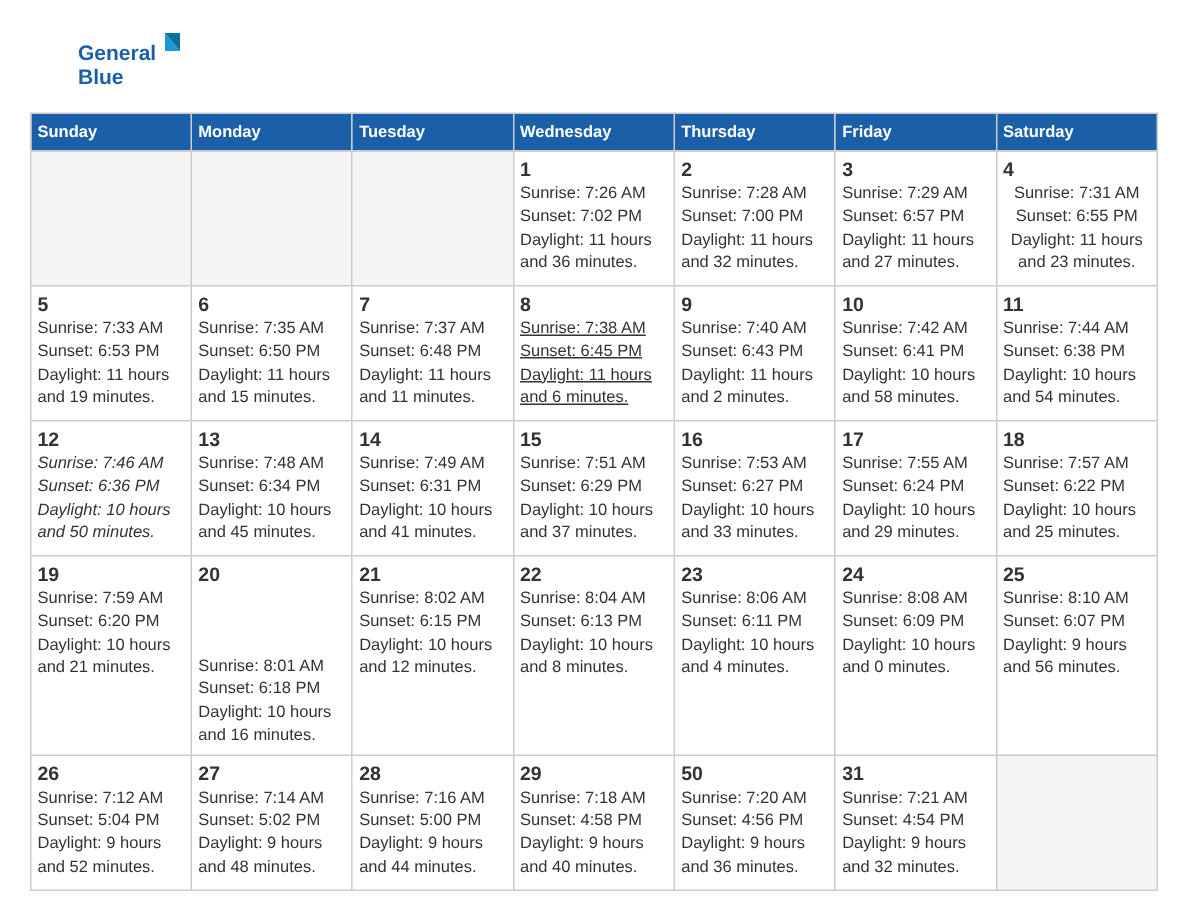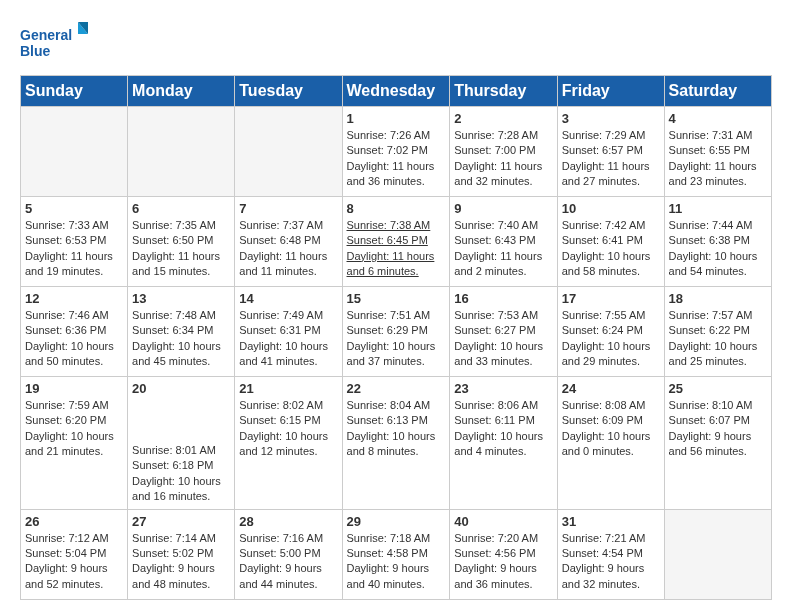--- a/index.html
+++ b/index.html
@@ -12,20 +12,21 @@
     }
     .header {
       display: flex;
       justify-content: space-between;
       align-items: flex-start;
       margin-bottom: 10px;
     }
     .logo {
       display: flex;
       align-items: flex-start;
+      margin-left: 32px;
     }
     .title-area {
       text-align: right;
     }
     .month-title {
       font-size: 36px;
       font-weight: bold;
       color: #333;
     }
     .subtitle {
@@ -33,21 +34,21 @@
       color: #555;
     }
     table {
       width: 100%;
       border-collapse: collapse;
     }
     th {
       background-color: #1a5fa8;
       color: white;
       padding: 6px 4px;
-      font-size: 16px;
+      font-size: 11px;
       text-align: left;
       border: 1px solid #ccc;
     }
     td {
       border: 1px solid #ccc;
       vertical-align: top;
       padding: 4px;
       font-size: 10.5px;
       color: #333;
       height: 90px;
@@ -125,21 +126,21 @@
         </td>
         <td>
           <div class="day-number">3</div>
           <div class="day-info" style="white-space: pre-line;">Sunrise: 7:29 AM
 Sunset: 6:57 PM
 Daylight: 11 hours
 and 27 minutes.</div>
         </td>
         <td>
           <div class="day-number">4</div>
-          <div class="day-info" style="white-space: pre-line;">Sunrise: 7:31 AM
+          <div class="day-info" style="white-space: pre-line; text-align: center;">Sunrise: 7:31 AM
 Sunset: 6:55 PM
 Daylight: 11 hours
 and 23 minutes.</div>
         </td>
       </tr>
       <tr class="row-bg-alt">
         <td>
           <div class="day-number">5</div>
           <div class="day-info" style="white-space: pre-line;">Sunrise: 7:33 AM
 Sunset: 6:53 PM
@@ -185,21 +186,21 @@
           <div class="day-number">11</div>
           <div class="day-info" style="white-space: pre-line;">Sunrise: 7:44 AM
 Sunset: 6:38 PM
 Daylight: 10 hours
 and 54 minutes.</div>
         </td>
       </tr>
       <tr>
         <td>
           <div class="day-number">12</div>
-          <div class="day-info" style="white-space: pre-line;">Sunrise: 7:46 AM
+          <div class="day-info" style="white-space: pre-line; font-style: italic;">Sunrise: 7:46 AM
 Sunset: 6:36 PM
 Daylight: 10 hours
 and 50 minutes.</div>
         </td>
         <td>
           <div class="day-number">13</div>
           <div class="day-info" style="white-space: pre-line;">Sunrise: 7:48 AM
 Sunset: 6:34 PM
 Daylight: 10 hours
 and 45 minutes.</div>
@@ -314,21 +315,21 @@
 and 44 minutes.</div>
         </td>
         <td>
           <div class="day-number">29</div>
           <div class="day-info" style="white-space: pre-line;">Sunrise: 7:18 AM
 Sunset: 4:58 PM
 Daylight: 9 hours
 and 40 minutes.</div>
         </td>
         <td>
-          <div class="day-number">40</div>
+          <div class="day-number">50</div>
           <div class="day-info" style="white-space: pre-line;">Sunrise: 7:20 AM
 Sunset: 4:56 PM
 Daylight: 9 hours
 and 36 minutes.</div>
         </td>
         <td>
           <div class="day-number">31</div>
           <div class="day-info" style="white-space: pre-line;">Sunrise: 7:21 AM
 Sunset: 4:54 PM
 Daylight: 9 hours

